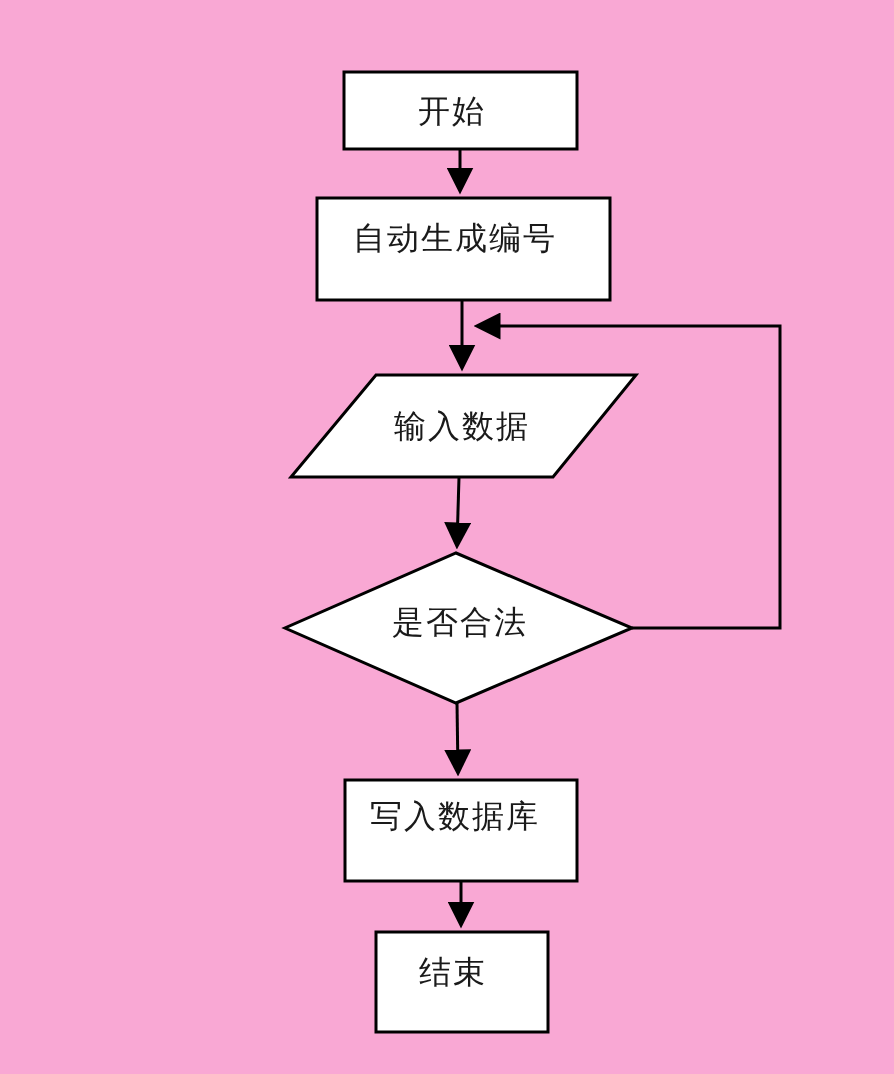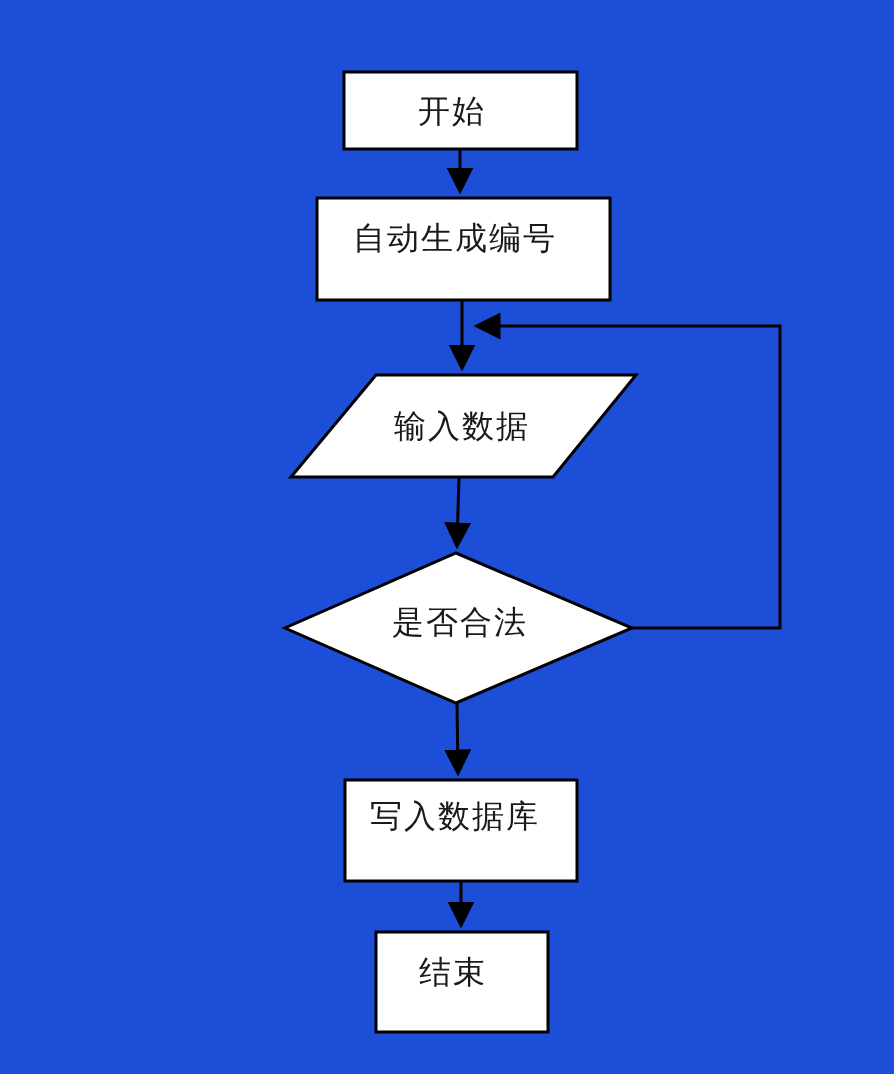--- a/index.html
+++ b/index.html
@@ -4,21 +4,21 @@
 <style>
   html, body {
     margin: 0;
     padding: 0;
     background: #ffffff;
   }
   .canvas {
     position: relative;
     width: 894px;
     height: 1074px;
-    background: #1d4ed8;
+    background: #f9a8d4;
     font-family: "DejaVu Sans", "Liberation Sans", sans-serif;
     overflow: hidden;
   }
   svg.flow {
     position: absolute;
     left: 0;
     top: 0;
   }
   .shape {
     fill: #ffffff;

